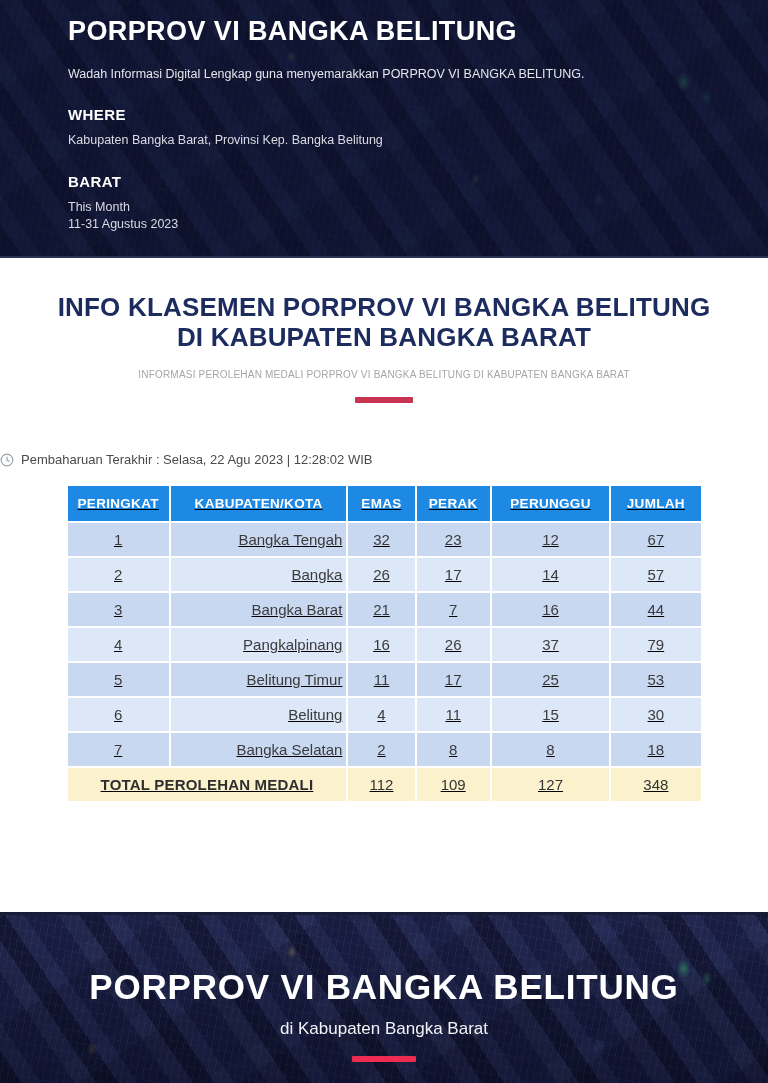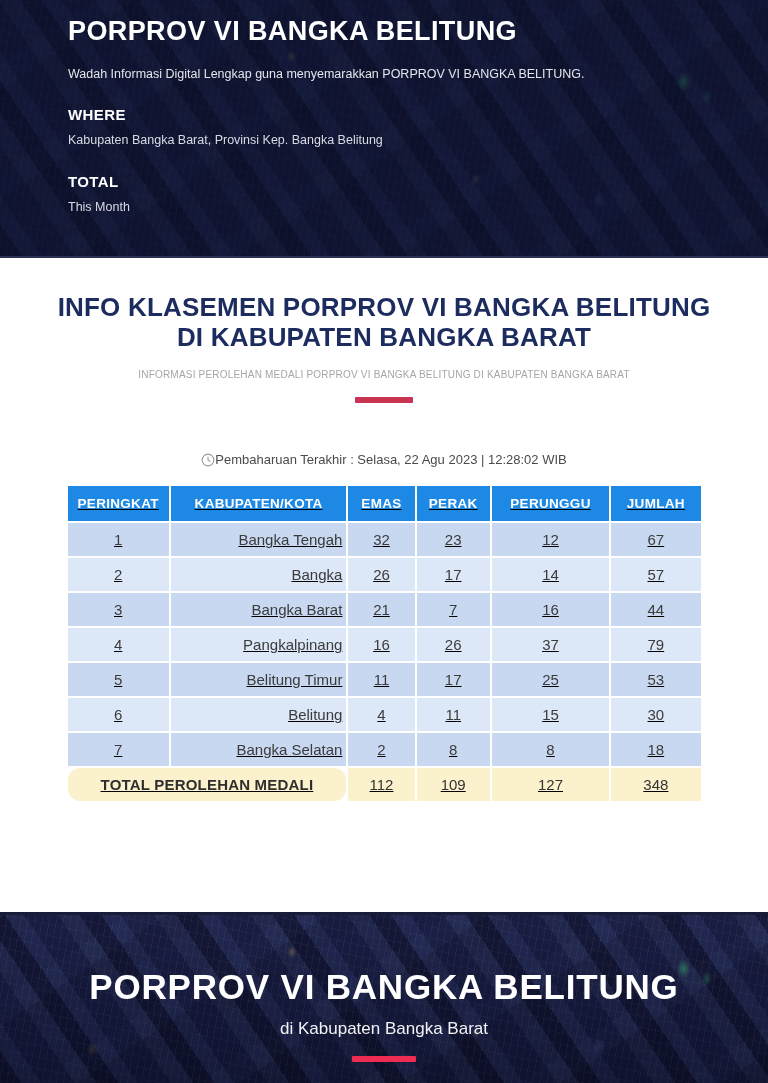--- a/index.html
+++ b/index.html
@@ -69,21 +69,21 @@
     margin-top:17px;
     color:#a6a6a6; font-size:10px; letter-spacing:0.2px;
   }
   .divider {
     width:58px; height:6px; margin:17px auto 0;
     background:#c73350; border-radius:1px;
   }
   .update-line {
     margin-top:49px;
     font-size:13px; color:#4a4a4a;
-    display:flex; align-items:center; justify-content:center; 
+    display:flex; align-items:center; justify-content:flex-start; gap:7px;
   }
   .update-line svg { display:block; }
 
   
   table.medals {
     border-collapse:separate; border-spacing:2px;
     width:637px; margin:17px auto 0;
     table-layout:fixed;
     text-decoration:underline;
   }
@@ -93,21 +93,21 @@
     padding:10px 4px; text-align:center;
   }
   .medals td {
     font-size:15px; color:#3b3b3b;
     text-align:center; padding:8px 4px;
   }
   .medals tr.odd  td { background:#c9d8f1; }
   .medals tr.even td { background:#dce7f8; }
   .medals td.region { text-align:right; padding-left:24px; }
   .medals tr.total td { background:#fcf1cd; color:#333; }
-  .medals tr.total td.total-label { font-weight:bold; color:#2e2e2e; letter-spacing:0.2px;border-radius:12px; }
+  .medals tr.total td.total-label { font-weight:bold; color:#2e2e2e; letter-spacing:0.2px; }
 
   
   .footer { height:171px; border-top:3px solid #171c38; text-align:center; }
   .footer .overlay { background:linear-gradient(rgba(40,42,90,0.38), rgba(14,16,42,0.55)); }
   .footer .buildings { opacity:1; }
   .footer .content { padding-top:52px; }
   .footer-title { color:#fff; font-size:35px; font-weight:bold; letter-spacing:0.8px; }
   .footer-subtitle { margin-top:12px; color:#f2f2f6; font-size:17px; }
   .footer .divider { width:64px; height:6px; background:#ee2b51; margin-top:17px; }
 </style>
@@ -116,23 +116,24 @@
 
 <section class="hero city">
   <div class="buildings"></div>
   <div class="lights"></div>
   <div class="overlay"></div>
   <div class="content">
     <div class="hero-title">PORPROV VI BANGKA BELITUNG</div>
     <div class="hero-tagline">Wadah Informasi Digital Lengkap guna menyemarakkan PORPROV VI BANGKA BELITUNG.</div>
     <div class="hero-label">WHERE</div>
     <div class="hero-value">Kabupaten Bangka Barat, Provinsi Kep. Bangka Belitung</div>
-    <div class="hero-label">TOTAL</div>
+    <div class="hero-label">BARAT</div>
     <div class="hero-value">
       <span class="line">This Month</span>
+      <span class="line">11-31 Agustus 2023</span>
     </div>
   </div>
 </section>
 
 <section class="main">
   <h1 class="page-heading">
     <span>INFO KLASEMEN PORPROV VI BANGKA BELITUNG</span>
     <span>DI KABUPATEN BANGKA BARAT</span>
   </h1>
   <div class="page-subheading">INFORMASI PEROLEHAN MEDALI PORPROV VI BANGKA BELITUNG DI KABUPATEN BANGKA BARAT</div>

